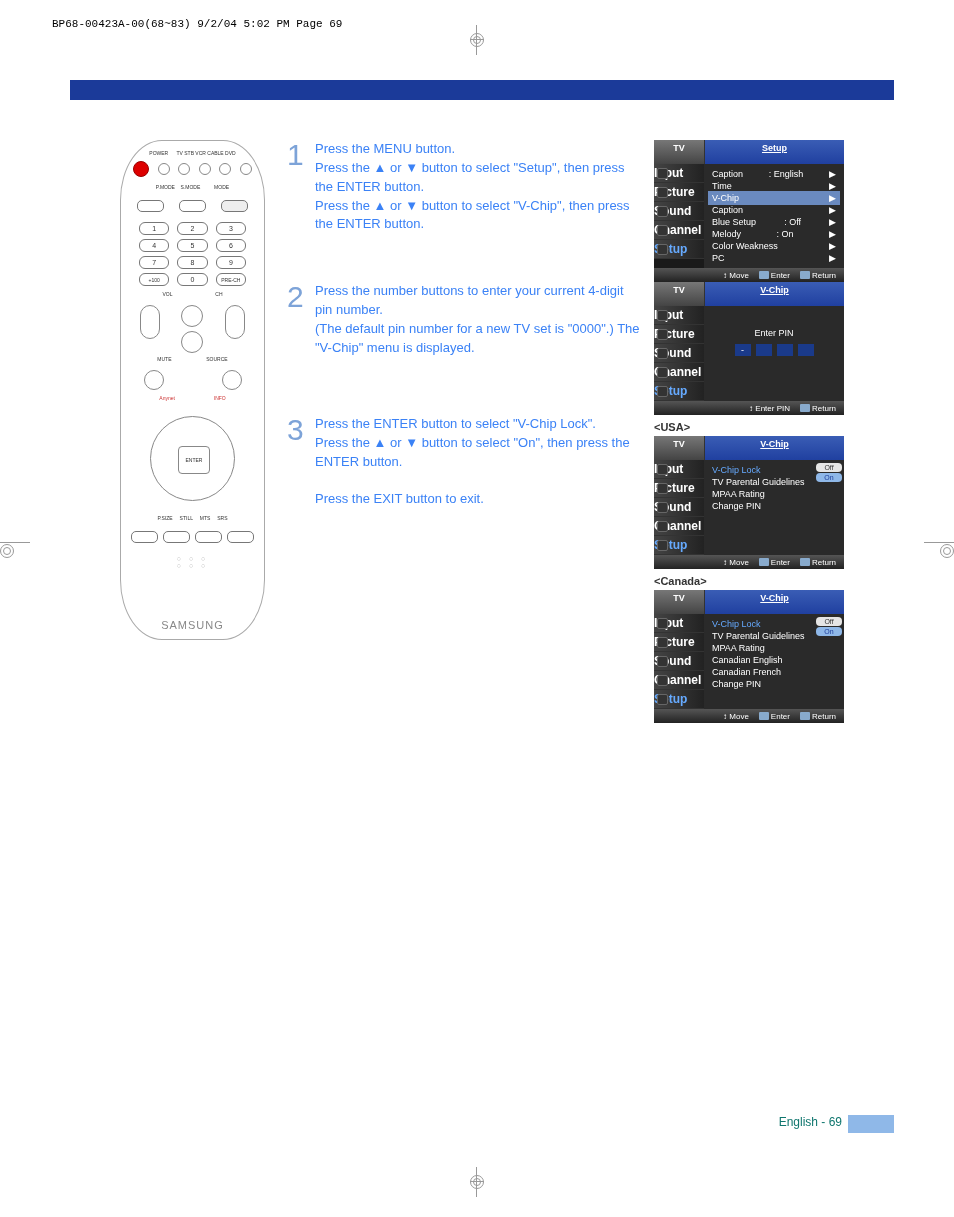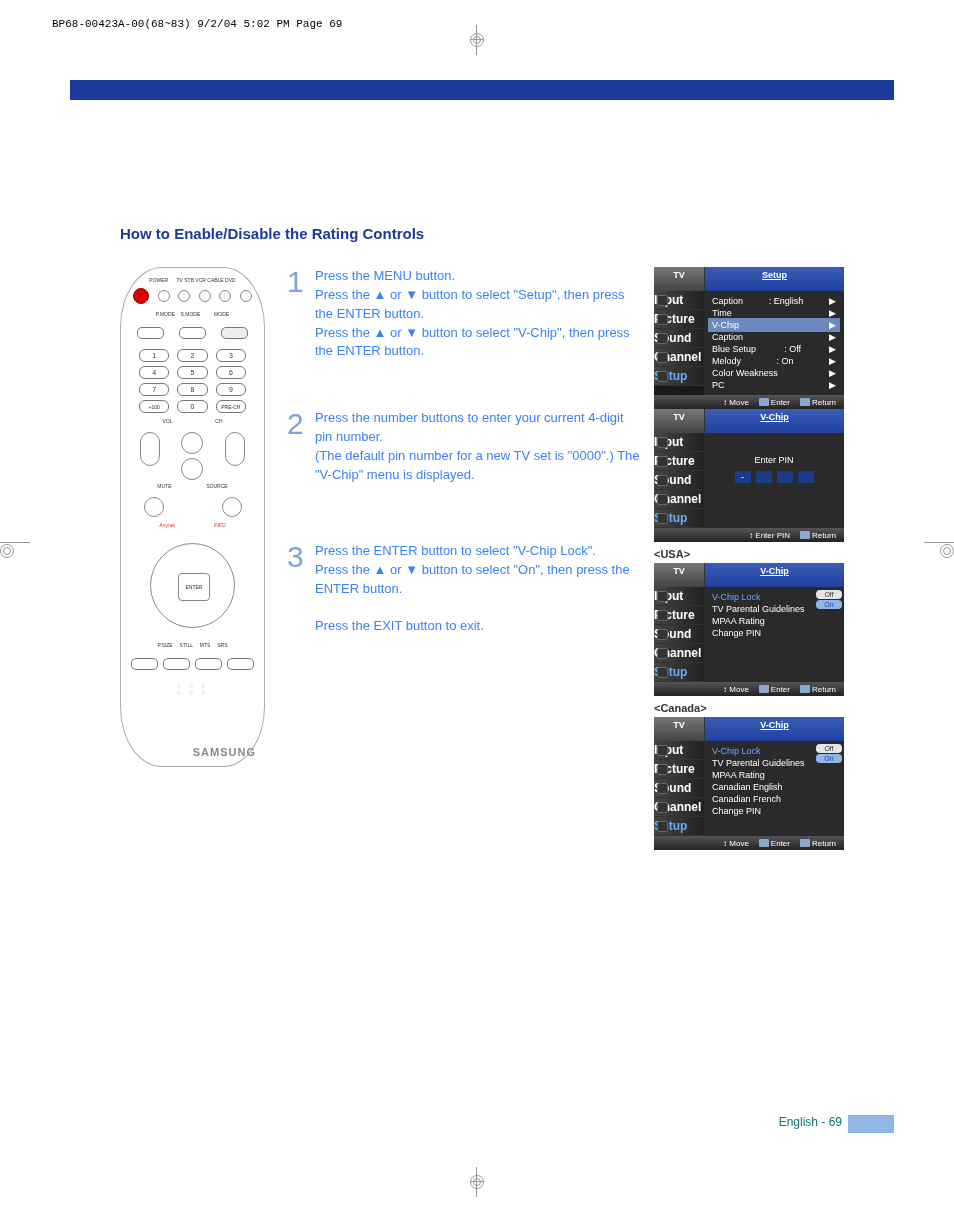--- a/index.html
+++ b/index.html
@@ -36,21 +36,21 @@
 .remote .numbtn{height:11px;border:1px solid #777;border-radius:6px;font-size:7px;display:flex;align-items:center;justify-content:center}
 .remote .volch{display:flex;justify-content:space-around;margin-top:8px}
 .remote .volbtn{width:18px;height:32px;border:1px solid #888;border-radius:10px}
 .remote .midbtn{display:flex;flex-direction:column;align-items:center;gap:4px}
 .remote .round{width:20px;height:20px;border:1px solid #888;border-radius:50%}
 .remote .dpad{margin:15px auto;width:85px;height:85px;position:relative}
 .remote .dpad .ring{position:absolute;inset:0;border:1px solid #888;border-radius:50%}
 .remote .dpad .enter{position:absolute;top:30px;left:28px;width:30px;height:26px;border:1px solid #888;border-radius:4px;font-size:5px;display:flex;align-items:center;justify-content:center;text-align:center}
 .remote .four{display:flex;justify-content:space-around;margin-top:10px}
 .remote .dots{text-align:center;margin-top:12px;color:#bbb;font-size:7px;letter-spacing:3px}
-.remote .brand{text-align:right;margin-top:50px;font-size:11px;font-weight:bold;color:#888;letter-spacing:1px}
+.remote .brand{text-align:center;margin-top:50px;font-size:11px;font-weight:normal;color:#888;letter-spacing:1px}
 .steps-col{flex:1}
 .step{display:flex;gap:10px;margin-bottom:32px}
 .step-row{display:flex;gap:14px;align-items:flex-start}
 .step-num{font-size:30px;color:#7da3d8;font-weight:300;line-height:1;flex:0 0 18px}
 .step-text{font-size:13px;color:#3b82f6;line-height:1.45;flex:1}
 .osd-wrap{flex:0 0 190px}
 .osd-label{font-size:11px;font-weight:bold;color:#333;margin:6px 0 3px}
 .osd{width:190px;background:#2a2a2a;color:#fff;font-size:9px;position:relative}
 .osd-head{display:flex;height:24px}
 .osd-tab{width:50px;background:linear-gradient(#777,#444);text-align:center;line-height:16px;font-weight:bold;border-right:1px solid #333}
@@ -96,21 +96,20 @@
   </div>
 <div class="crop-b">
     <div class="crop-circle"></div>
     <div class="crop-circle sm"></div>
   </div>
 
 <div class="blue-frame"></div>
 <div class="white-page"></div>
 
 <div class="content">
-  <div class="title">How to Enable/Disable the Rating Controls</div>
 
   <div class="columns">
     <div class="remote-col">
       <div class="remote">
         <div class="lbl">POWER &nbsp;&nbsp;&nbsp;&nbsp; TV STB VCR CABLE DVD</div>
         <div class="powerrow">
             <div class="led"></div>
           <div class="tiny"></div>
             <div class="tiny"></div>
             <div class="tiny"></div>

